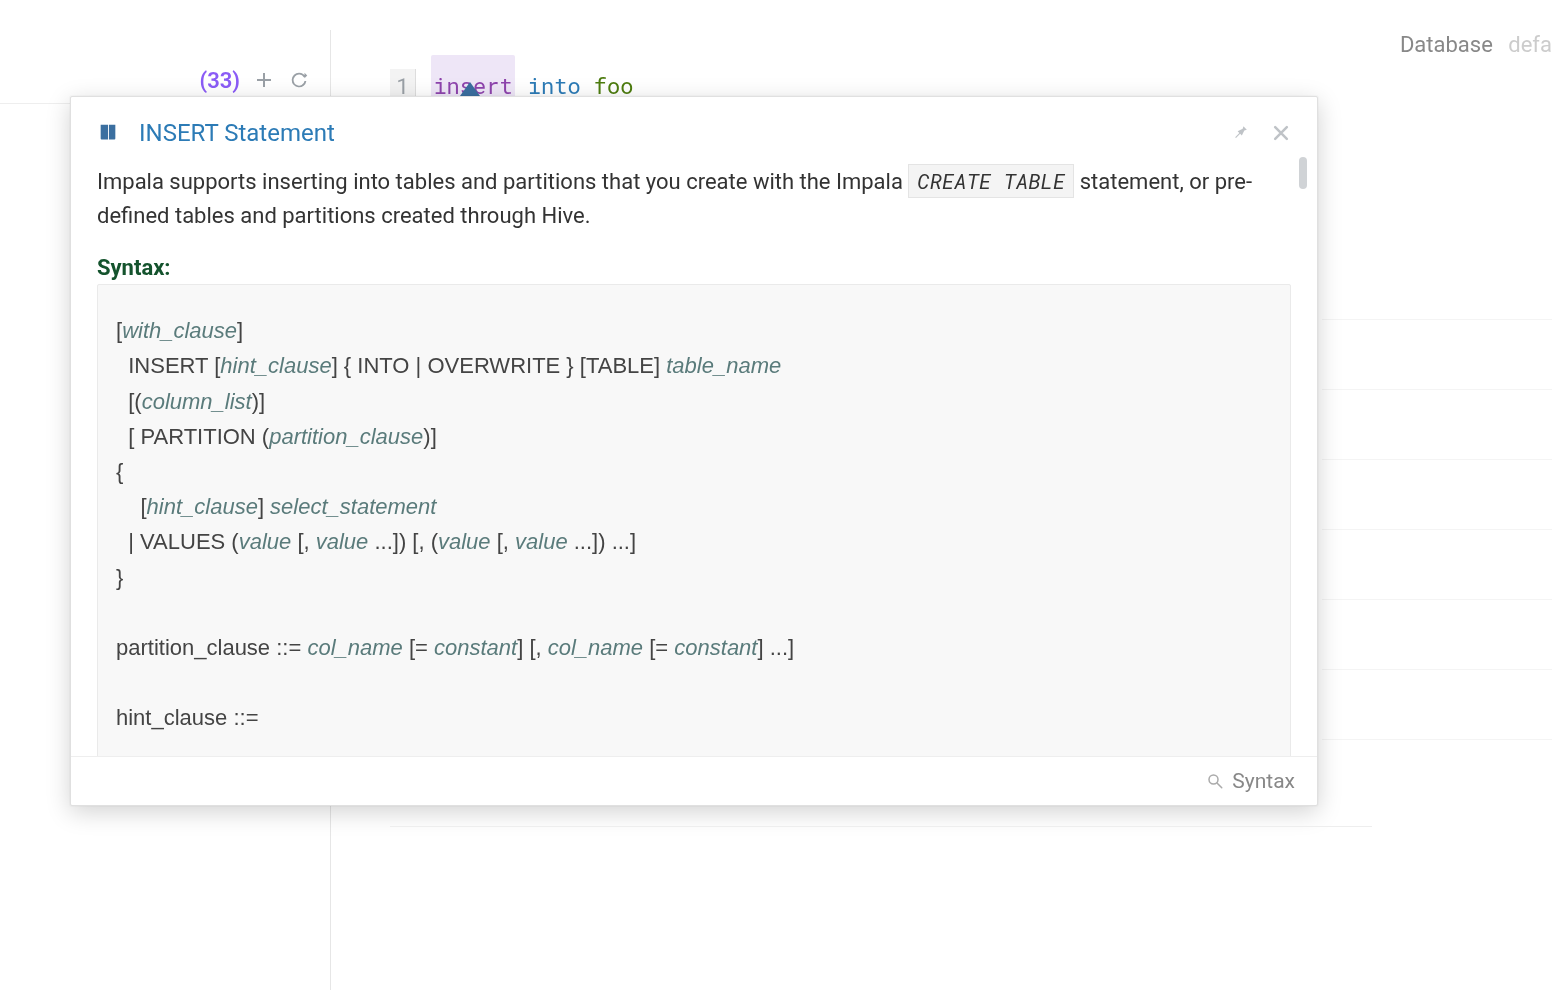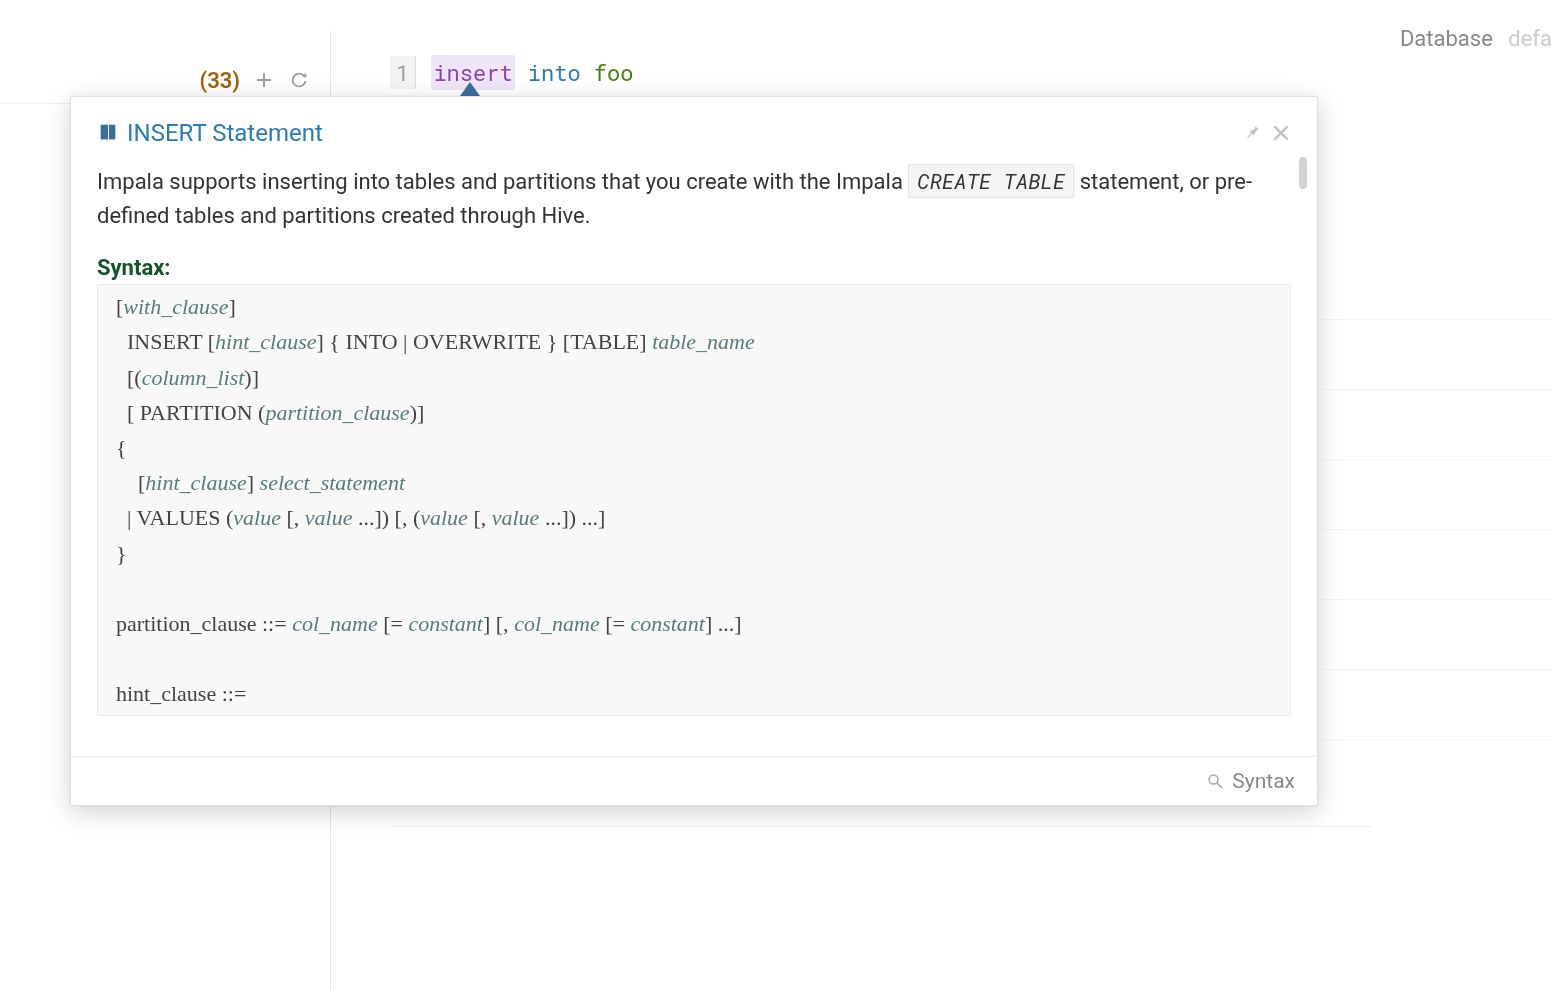--- a/index.html
+++ b/index.html
@@ -7,42 +7,42 @@
     font-family: -apple-system, BlinkMacSystemFont, "Segoe UI", Roboto, "Helvetica Neue", Arial, sans-serif;
     background: #fff;
     color: #333;
     width: 1552px;
     height: 990px;
     overflow: hidden;
     position: relative;
   }
   .top-bar {
     position: absolute;
-    top: 8px;
+    top: 14px;
     right: 0;
     padding: 18px 0 0 0;
     font-size: 22px;
     color: #888;
   }
   .top-bar .db-label { color: #888; margin-right: 10px; }
   .top-bar .db-value { color: #ccc; }
   .left-strip {
     position: absolute;
     left: 0;
     top: 50px;
     width: 330px;
     height: 60px;
     display: flex;
     align-items: center;
     justify-content: flex-end;
     padding-right: 20px;
     gap: 14px;
   }
   .left-strip .count {
-    color: #a16207;
+    color: #8b5cf6;
     font-size: 22px;
     font-weight: 600;
   }
   .icon-btn {
     color: #9aa0a6;
     cursor: pointer;
     display: inline-flex;
     align-items: center;
   }
   .vsep {
@@ -62,21 +62,21 @@
     display: flex;
     align-items: center;
   }
   .editor .gutter {
     background: #f3f3f3;
     color: #9aa0a6;
     padding: 2px 6px;
     margin-right: 2px;
     border-right: 1px solid #ddd;
   }
-  .editor .tok-kw { color: #8e44ad; background: #eee6f7; padding: 3px 2px; border-radius: 2px; }
+  .editor .tok-kw { color: #8e44ad; background: #eee6f7; padding: 16px 2px; border-radius: 2px; }
   .editor .tok-kw2 { color: #2c7bb6; }
   .editor .tok-id { color: #4d7c0f; }
   .pointer {
     position: absolute;
     left: 460px;
     top: 82px;
     width: 0; height: 0;
     border-left: 10px solid transparent;
     border-right: 10px solid transparent;
     border-bottom: 14px solid #3b6fa0;
@@ -96,21 +96,21 @@
   }
   .tooltip-body {
     flex: 1;
     overflow: hidden;
     padding: 22px 26px 0 26px;
     position: relative;
   }
   .tooltip-header {
     display: flex;
     align-items: center;
-    gap: 8px;
+    gap: 20px;
     margin-bottom: 18px;
   }
   .tooltip-header .book-icon { color: #3b6fa0; }
   .tooltip-header .title {
     color: #2c7bb6;
     font-size: 24px;
     font-weight: 400;
   }
   .tooltip-header .spacer { flex: 1; }
   .tooltip-header .pin-icon,
@@ -133,22 +133,22 @@
   .syntax-label {
     font-weight: 700;
     font-size: 22px;
     margin-bottom: 4px;
     color: #14532d;
   }
   .syntax-box {
     background: #f8f8f8;
     border: 1px solid #eaeaea;
     border-radius: 2px;
-    padding: 4px 18px;
-    font-family: Liberation Serif, serif;
+    padding: 28px 18px;
+    font-family: Liberation Sans, sans-serif;
     font-size: 22px;
     line-height: 1.6;
     color: #444;
     white-space: pre;
     overflow: hidden;
   }
   .syntax-box .it { font-style: italic; color: #5a7b7b; }
   .scroll-thumb {
     position: absolute;
     right: 10px;

